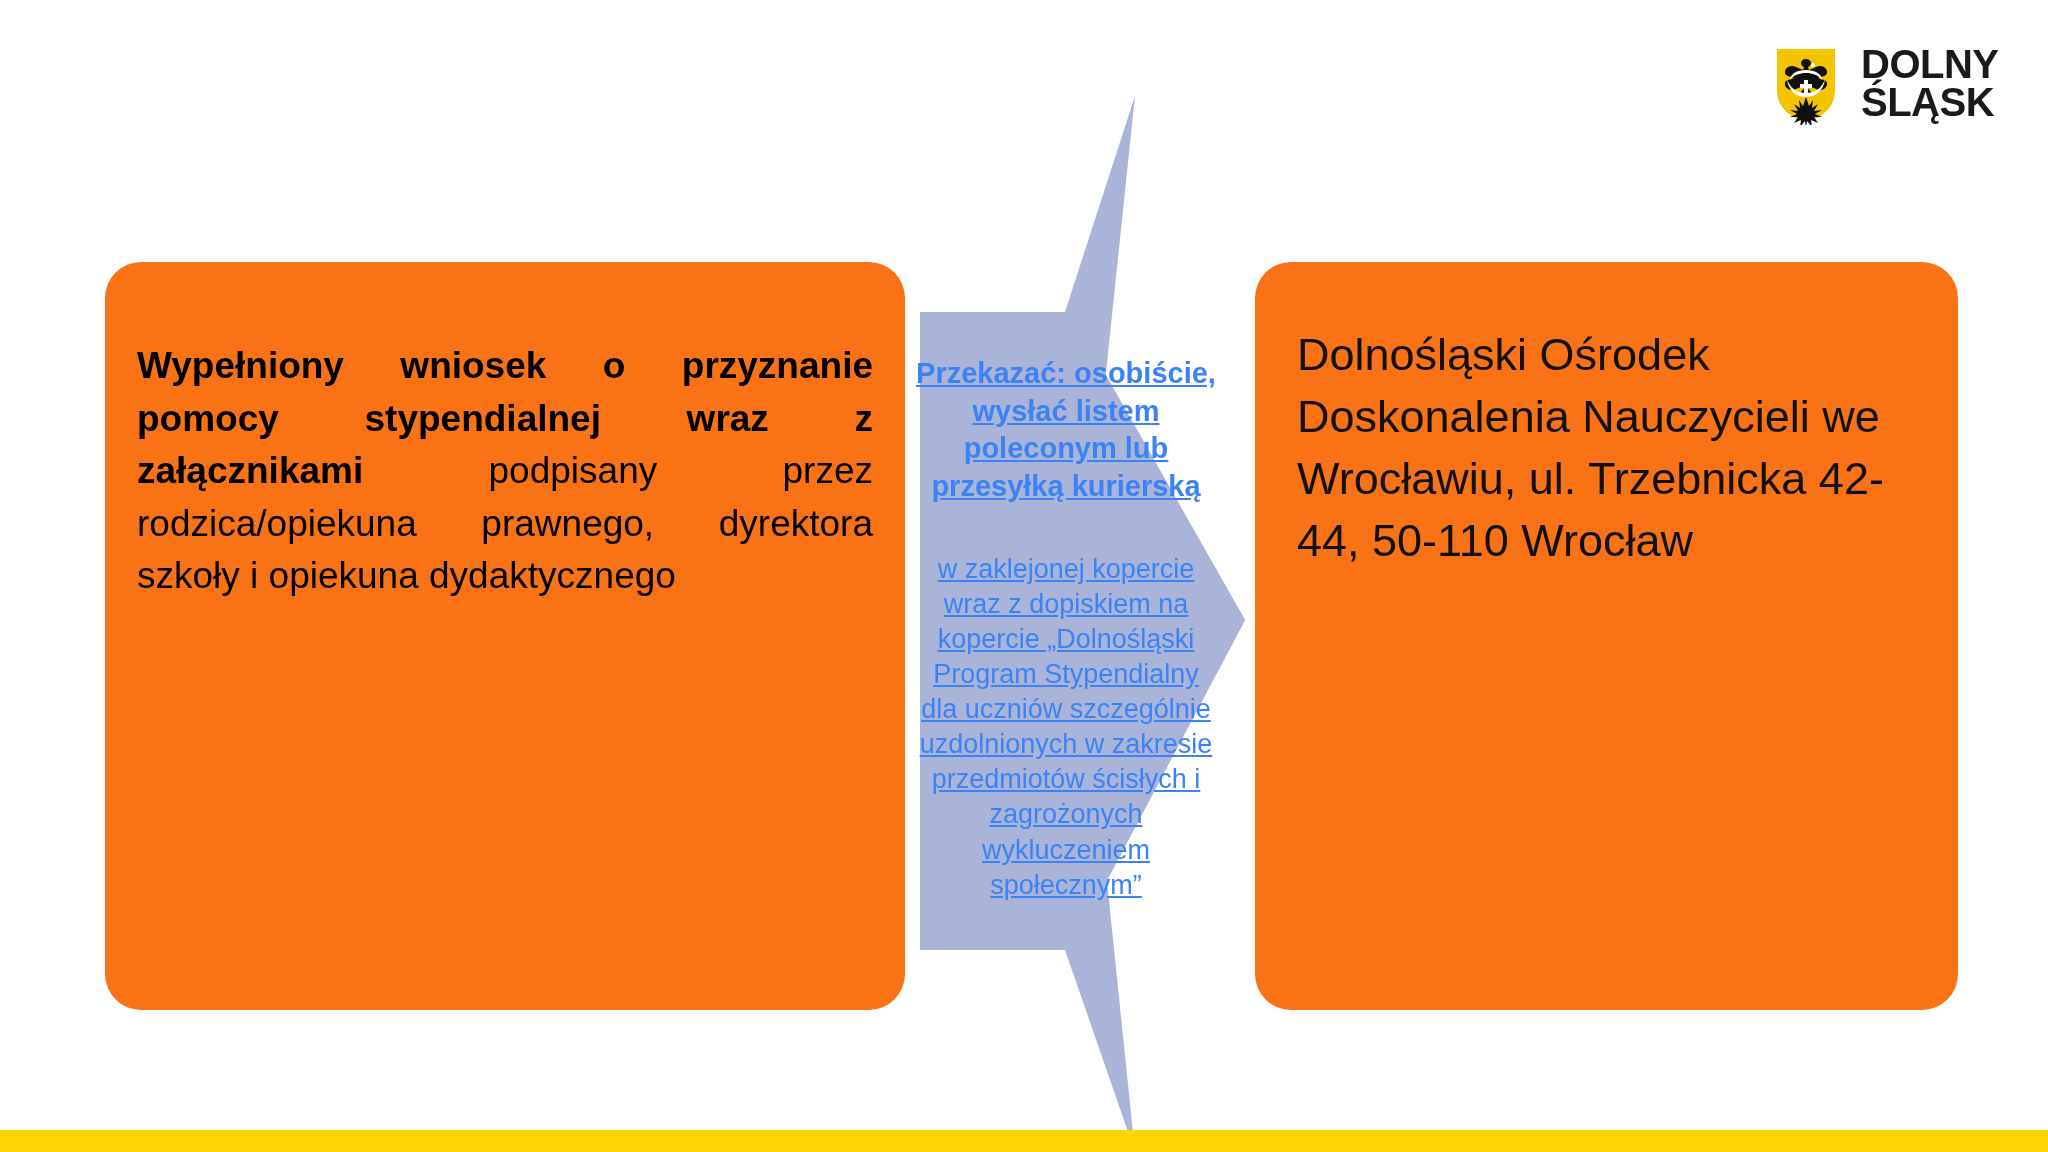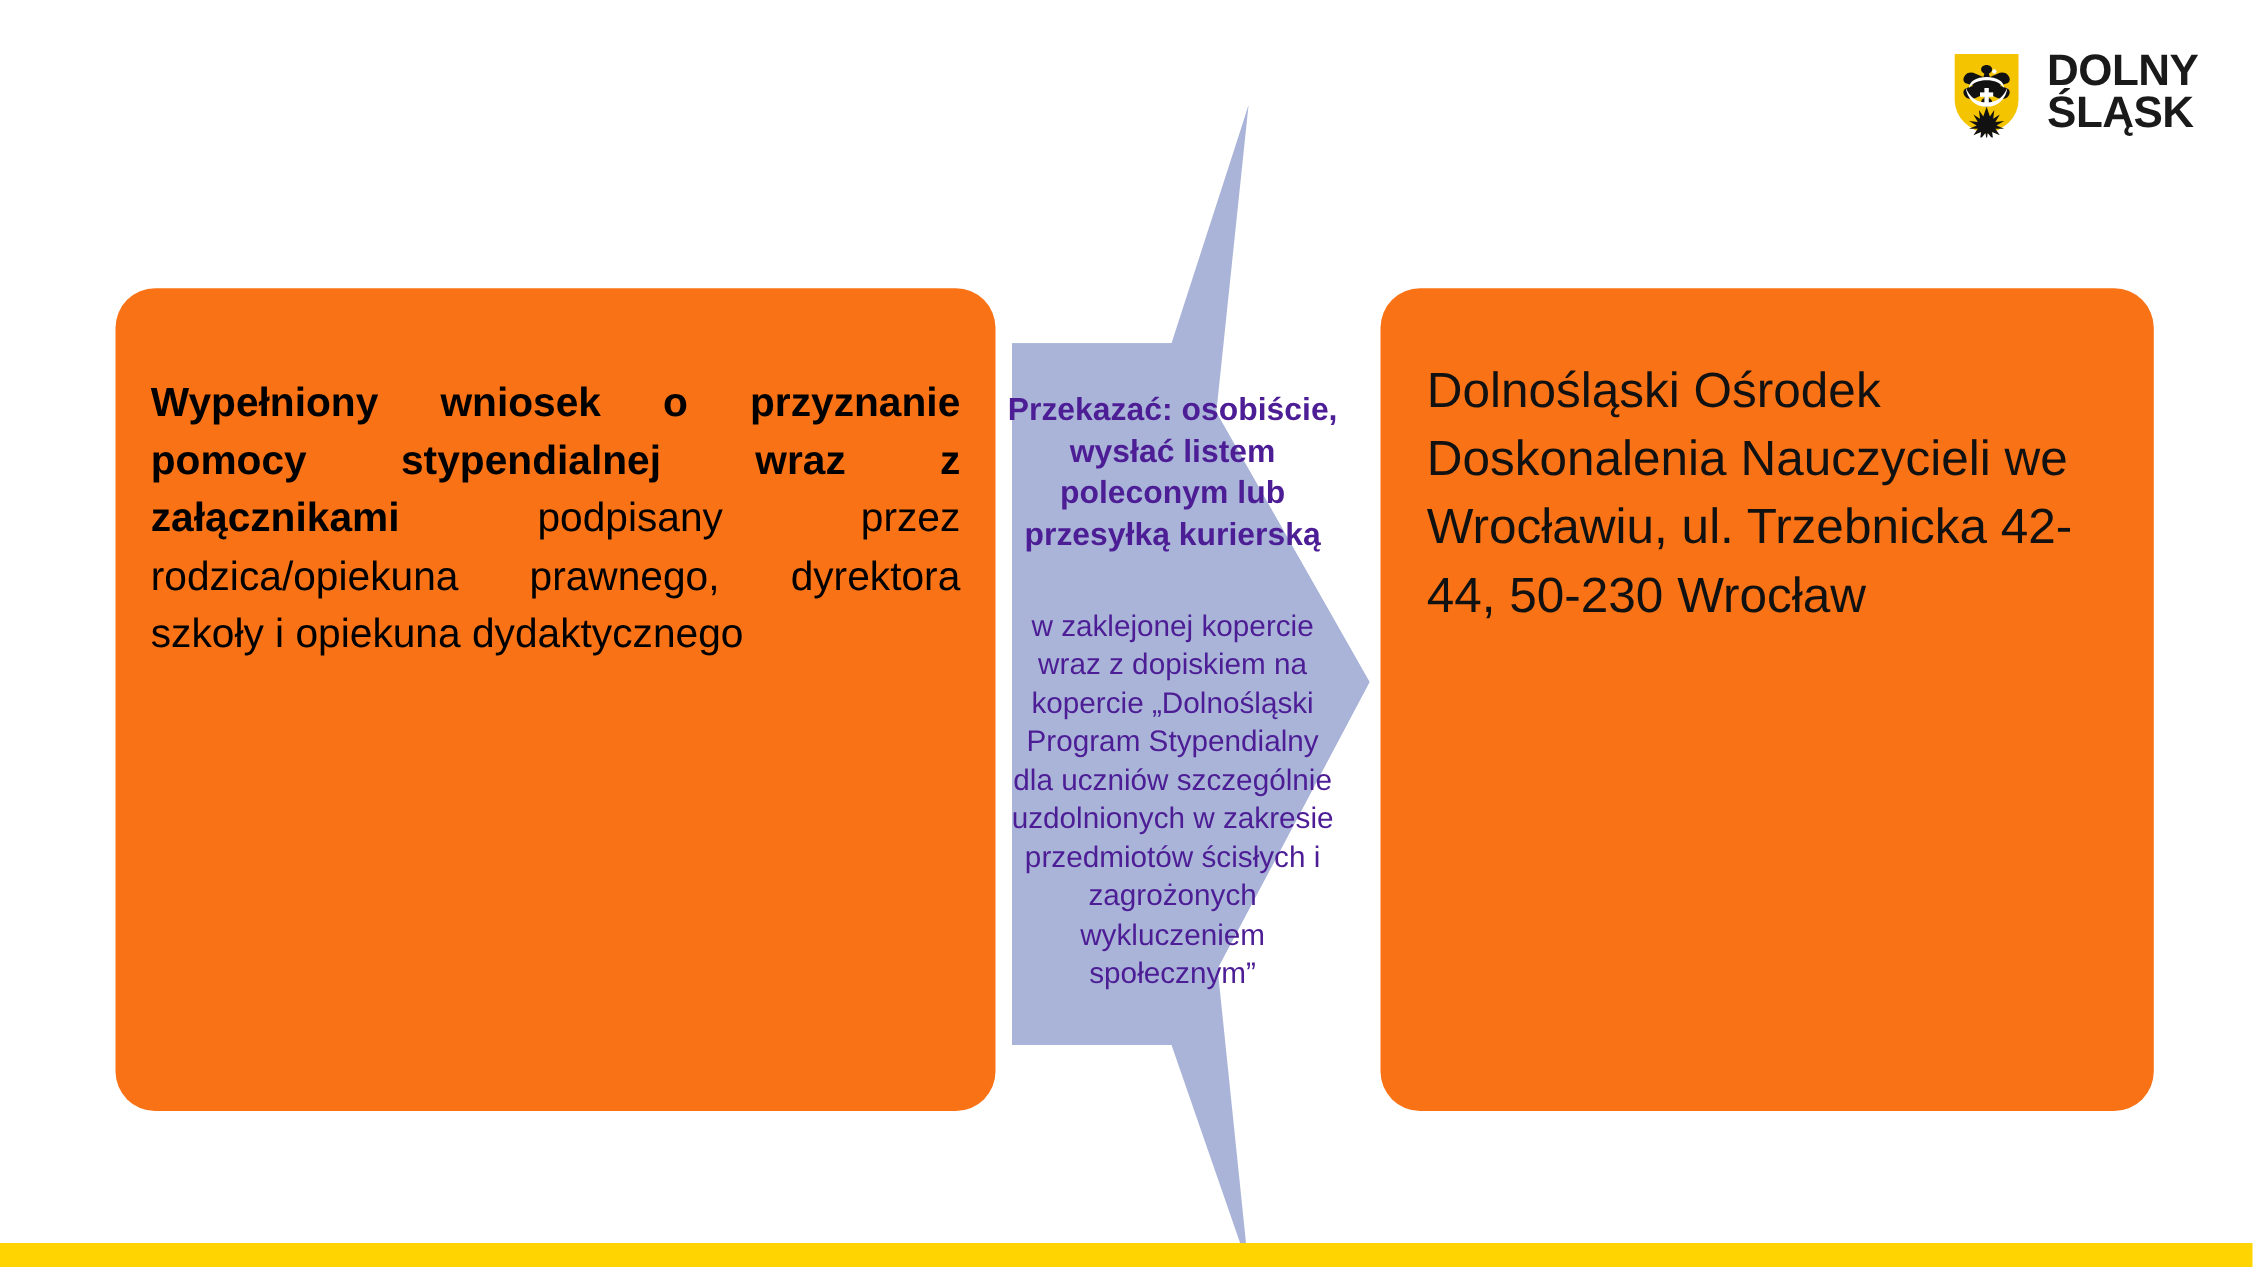--- a/index.html
+++ b/index.html
@@ -105,21 +105,22 @@
     width: 430px;
     height: 1072px;
     pointer-events: none;
   }
   #arrow-text {
     position: absolute;
     left: 916px;
     top: 355px;
     width: 300px;
     text-align: center;
-    color: #4c1d95;
+    color: #3b82f6;
+    text-decoration: underline;
   }
   #arrow-head {
     font-size: 29px;
     font-weight: bold;
     line-height: 1.30;
     margin: 0;
   }
   #arrow-body {
     margin: 46px 0 0 0;
     font-size: 27px;
@@ -176,18 +177,18 @@
     <p id="arrow-body">w zaklejonej kopercie wraz z dopiskiem na kopercie „Dolnośląski Program Stypendialny dla uczniów szczególnie uzdolnionych w zakresie przedmiotów ścisłych i zagrożonych wykluczeniem społecznym”</p>
   </div>
 
   <div id="left-box" class="box">
     <div id="left-text" class="box-text">
       <span class="lead">Wypełniony wniosek o przyznanie pomocy stypendialnej wraz z załącznikami</span><span> podpisany przez rodzica/opiekuna prawnego, dyrektora szkoły i opiekuna dydaktycznego</span>
     </div>
   </div>
 
   <div id="right-box" class="box">
-    <div id="right-text" class="box-text">Dolnośląski Ośrodek Doskonalenia Nauczycieli we Wrocławiu, ul. Trzebnicka 42-44, 50-230 Wrocław</div>
+    <div id="right-text" class="box-text">Dolnośląski Ośrodek Doskonalenia Nauczycieli we Wrocławiu, ul. Trzebnicka 42-44, 50-110 Wrocław</div>
   </div>
 
   <div id="bottom-band"></div>
 
 </div>
 
 </body></html>

